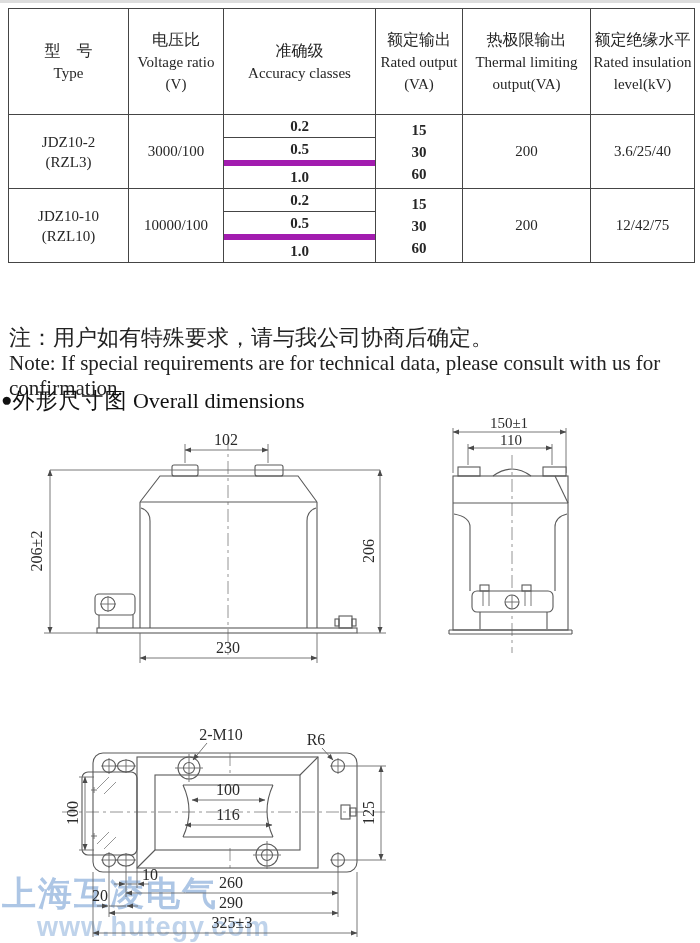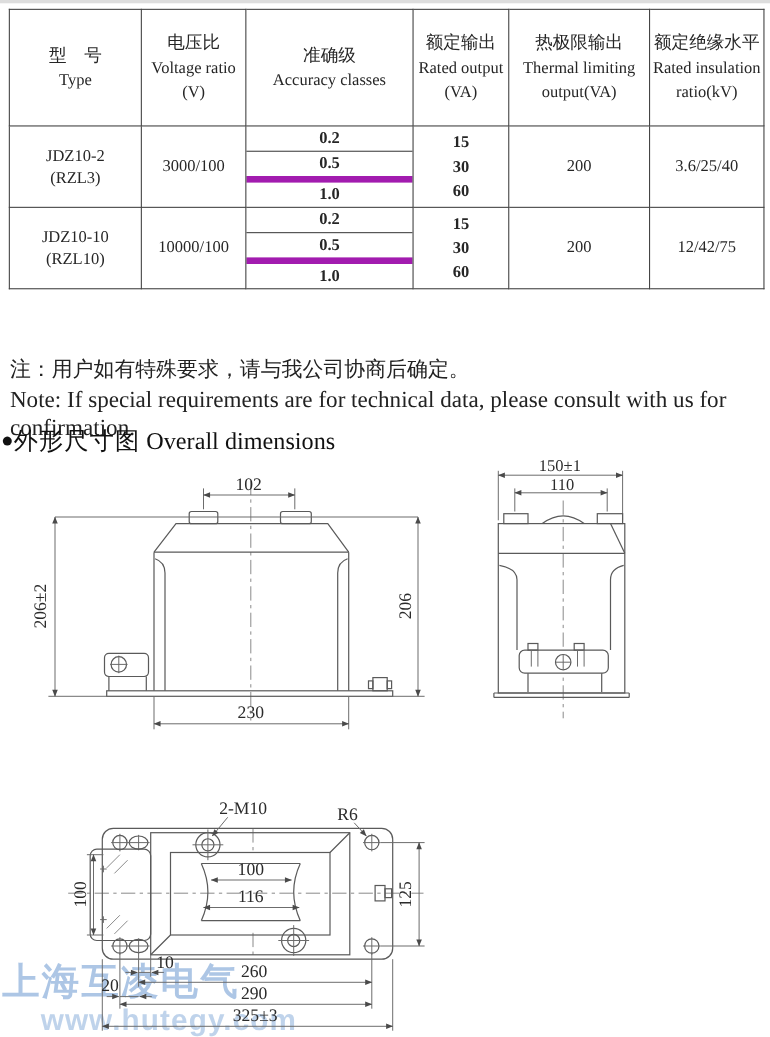--- a/index.html
+++ b/index.html
@@ -11,21 +11,21 @@
   table.spec td{border:1px solid #454545;text-align:center;vertical-align:middle;
                 font-size:15px;color:#262626;padding:0;}
   tr.hdr{height:106px;padding-left:12px;}
   tr.brow{height:66px;}
   .hc div{line-height:22px;font-size:16px;}
   .hc div.en{font-size:15px;}
   .sub{height:22px;line-height:22px;font-weight:bold;}
   .mid{border-top:1px solid #454545;border-bottom:6px solid #a21caf;}
   .tname div{line-height:20px;}
 
-  .note-zh{position:absolute;left:9px;top:323px;font-size:19px;color:#222;}
+  .note-zh{position:absolute;left:9px;top:323px;font-size:22px;color:#222;}
   .note-en{position:absolute;left:9px;top:351px;font-size:21px;color:#222;}
   .section-title{position:absolute;left:1px;top:386px;font-size:22px;color:#111;}
   .section-title .bullet{font-size:19px;vertical-align:2px;}
   .section-title .zh{letter-spacing:1px;}
 
   .watermark{position:absolute;left:2px;top:876px;z-index:1;
              font-family:"Liberation Sans",sans-serif;font-weight:bold;line-height:1;}
   .wm1{font-size:34px;letter-spacing:2px;color:rgba(105,152,208,0.55);}
   .wm2{font-size:27px;letter-spacing:1px;color:rgba(128,168,216,0.50);margin-top:4px;margin-left:35px;}
 
@@ -74,21 +74,21 @@
         <div class="en">(VA)</div>
       </td>
       <td class="hc">
         <div>热极限输出</div>
         <div class="en">Thermal limiting</div>
         <div class="en">output(VA)</div>
       </td>
       <td class="hc">
         <div>额定绝缘水平</div>
         <div class="en">Rated insulation</div>
-        <div class="en">ratio(kV)</div>
+        <div class="en">level(kV)</div>
       </td>
     </tr>
 
     <tr class="brow">
       <td class="tname">
         <div>JDZ10-2</div>
         <div>(RZL3)</div>
       </td>
       <td>3000/100</td>
       <td>

